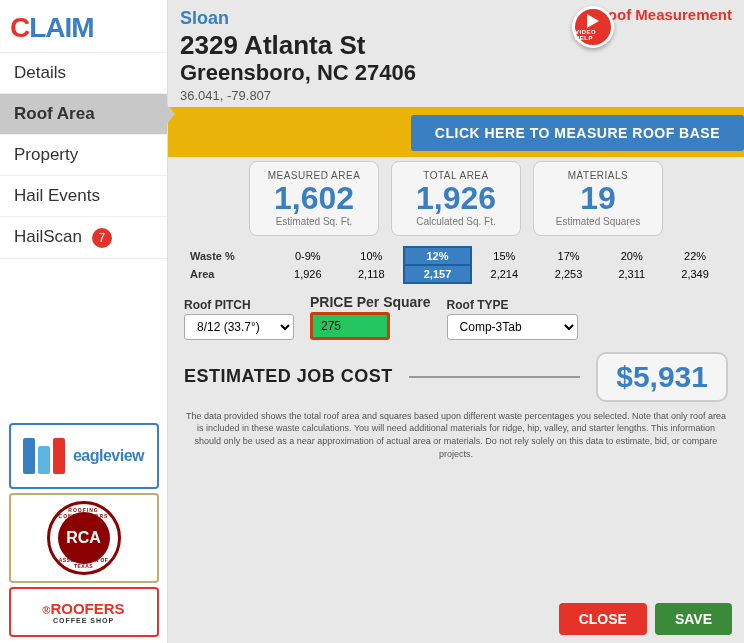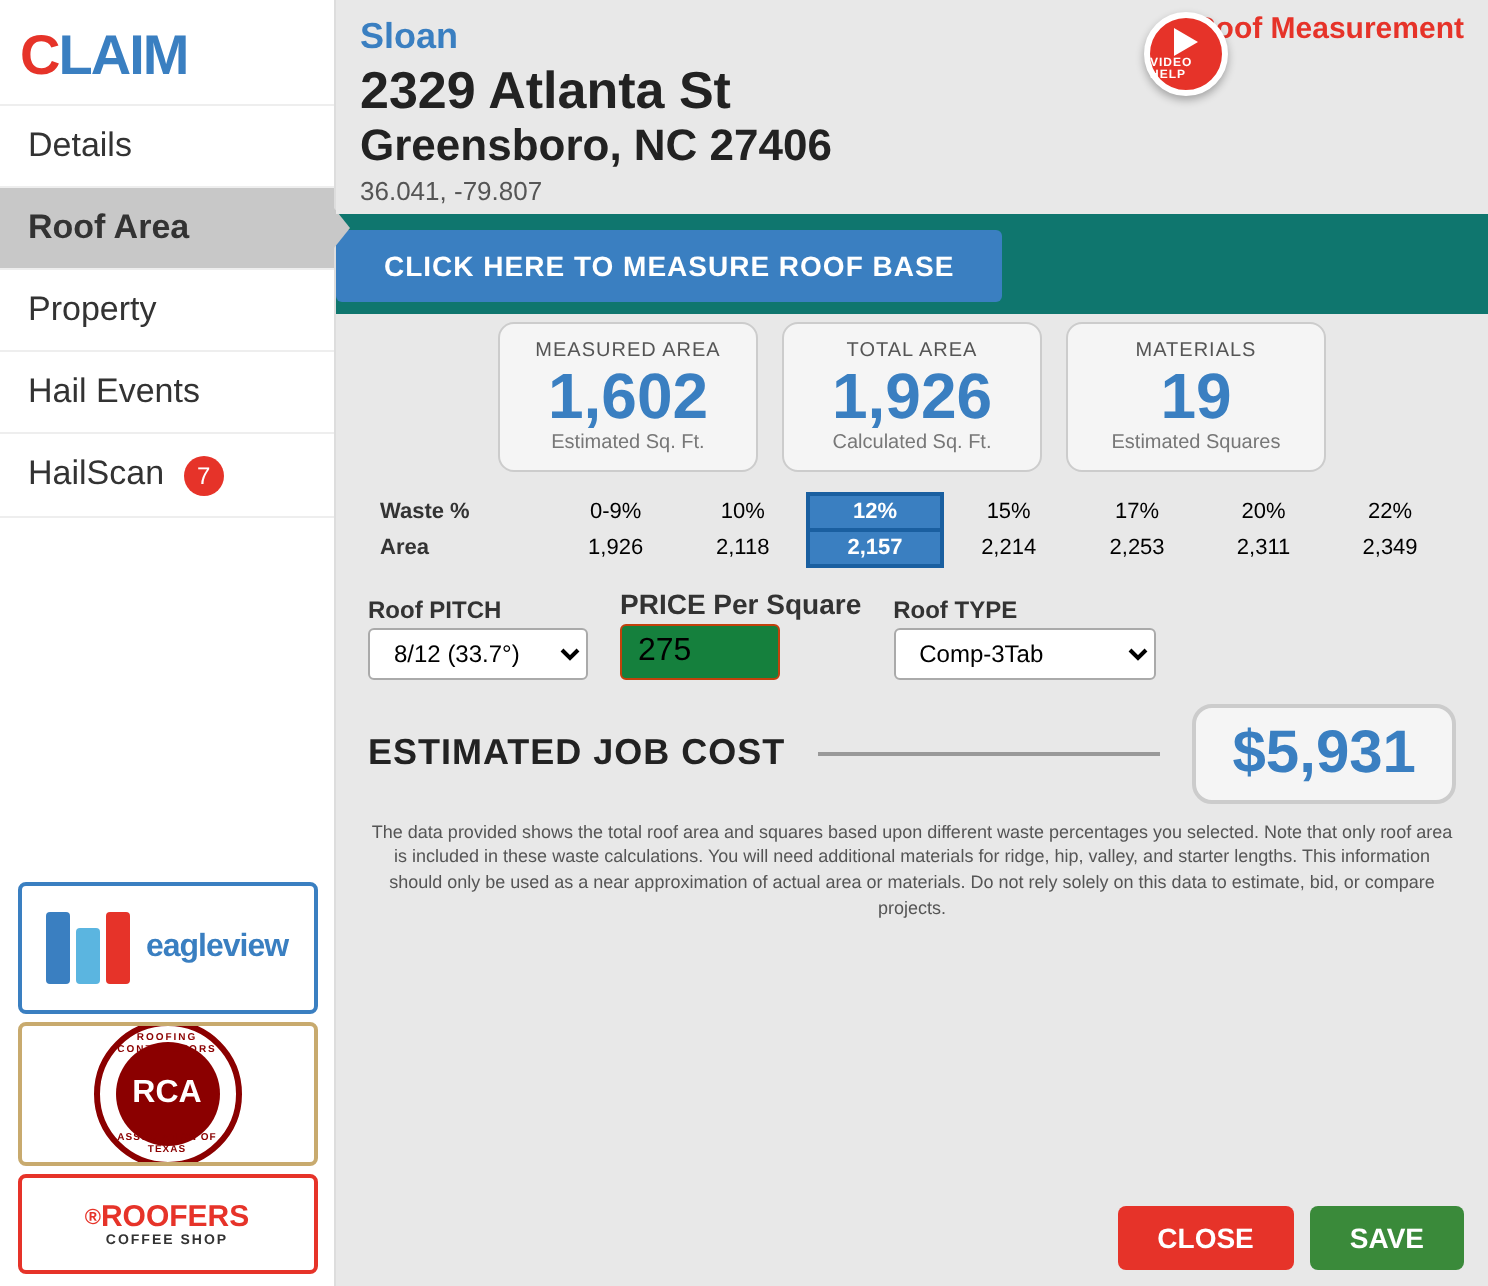--- a/index.html
+++ b/index.html
@@ -97,21 +97,21 @@
       gap: 4px;
     }
     .ev-logo-text {
       font-size: 13px;
       font-weight: bold;
       color: #3a7fc1;
       letter-spacing: -0.5px;
     }
     .rca-box {
       width: 150px;
-      height: 72px;
+      height: 90px;
       border: 2px solid #c8aa6e;
       border-radius: 4px;
       display: flex;
       align-items: center;
       justify-content: center;
       background: #fff;
       position: relative;
       overflow: hidden;
     }
     .rca-circle {
@@ -221,23 +221,23 @@
     .video-triangle {
       width: 0; height: 0;
       border-top: 7px solid transparent;
       border-bottom: 7px solid transparent;
       border-left: 12px solid #fff;
       margin-bottom: 1px;
     }
 
     #measure-btn-row {
       display: flex;
-      justify-content: flex-start;
+      justify-content: flex-end;
       padding: 8px 0 6px 0;
-      background: #0f766e;
+      background: #eab308;
     }
     .measure-btn {
       background: #3a7fc1;
       color: #fff;
       font-size: 14px;
       font-weight: bold;
       padding: 10px 24px;
       border: none;
       border-radius: 3px;
       cursor: pointer;
@@ -297,25 +297,25 @@
     .config-select {
       padding: 4px 8px;
       font-size: 12px;
       border: 1px solid #aaa;
       border-radius: 3px;
       background: #fff;
       min-width: 110px;
     }
     .config-input {
       padding: 4px 8px;
-      font-size: 16px;
-      border: 1px solid #c2410c;
+      font-size: 12px;
+      border: 3px solid #c2410c;
       border-radius: 3px;
       width: 80px;
-      background: #15803d;
+      background: #22c55e;
     }
 
     #job-cost-row {
       display: flex;
       align-items: center;
       padding: 6px 16px 4px 16px;
       gap: 16px;
       background: #e8e8e8;
     }
     .job-cost-label {

